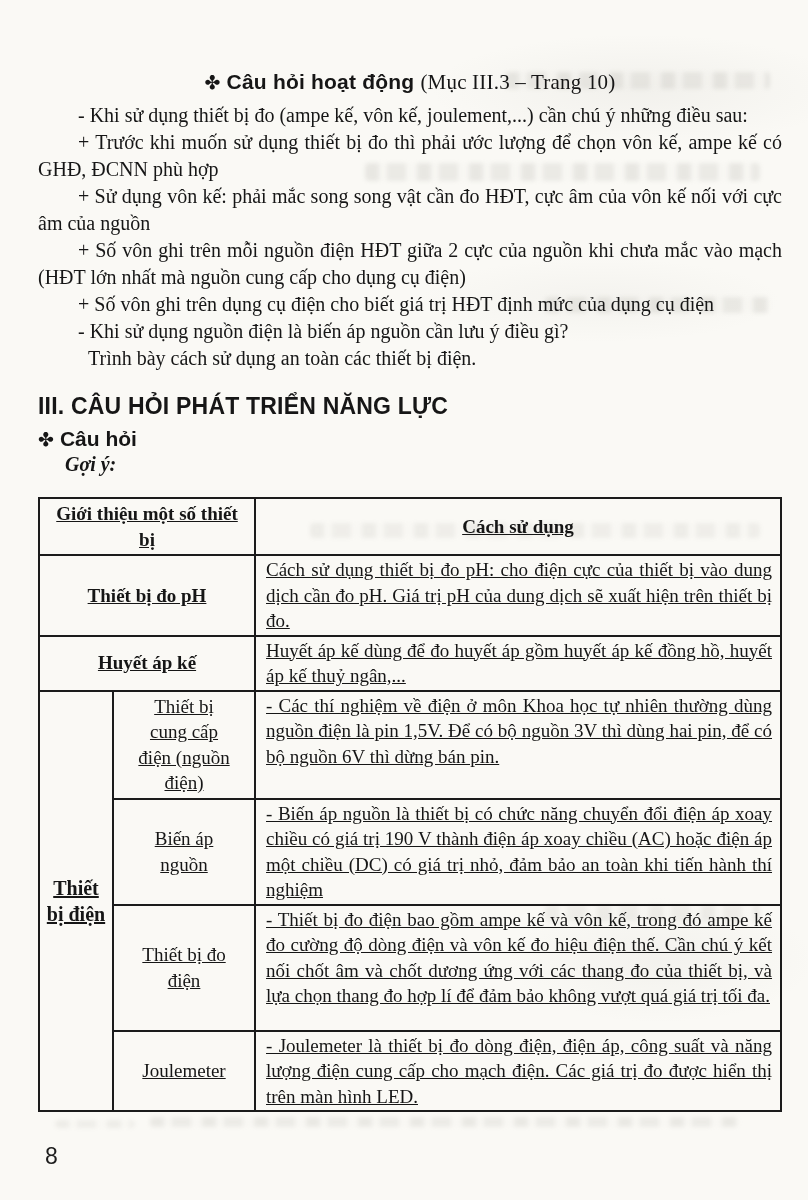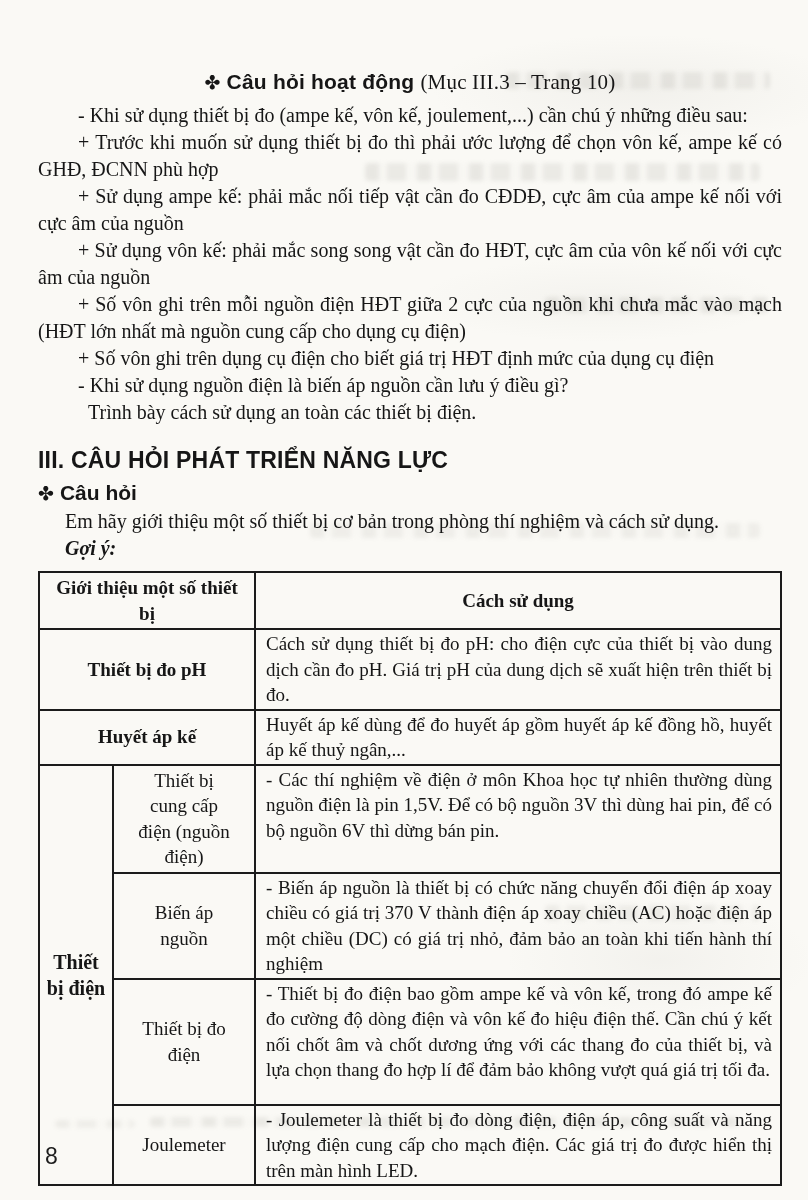--- a/index.html
+++ b/index.html
@@ -68,22 +68,23 @@
     font-size: 20px;
     line-height: 26px;
     padding-left: 27px;
     font-style: italic;
     font-weight: bold;
   }
   
   table {
     border-collapse: collapse;
     width: 742px;
-    margin-top: 10px;
+    margin-top: 20px;
     table-layout: fixed;
+    text-decoration: underline;
   }
   col.c-group { width: 74px; }
   col.c-sub   { width: 142px; }
   col.c-usage { width: 526px; }
   th, td {
     border: 2px solid #1b1b1b;
     font-size: 19px;
     line-height: 25.5px;
     vertical-align: middle;
   }
@@ -160,34 +161,32 @@
 
 <div class="content">
 
   <div class="activity-heading">
     <span class="marker">✤</span><span>Câu hỏi hoạt động</span>
     <span class="note">(Mục III.3 – Trang 10)</span>
   </div>
 
   <p class="para">- Khi sử dụng thiết bị đo (ampe kế, vôn kế, joulement,...) cần chú ý những điều sau:</p>
   <p class="para">+ Trước khi muốn sử dụng thiết bị đo thì phải ước lượng để chọn vôn kế, ampe kế có GHĐ, ĐCNN phù hợp</p>
-  <p class="para">+ Sử dụng ampe kế: phải mắc nối tiếp vật cần đo CĐDĐ, cực âm của ampe kế nối với cực âm của nguồn</p>
   <p class="para">+ Sử dụng vôn kế: phải mắc song song vật cần đo HĐT, cực âm của vôn kế nối với cực âm của nguồn</p>
   <p class="para">+ Số vôn ghi trên mỗi nguồn điện HĐT giữa 2 cực của nguồn khi chưa mắc vào mạch (HĐT lớn nhất mà nguồn cung cấp cho dụng cụ điện)</p>
   <p class="para">+ Số vôn ghi trên dụng cụ điện cho biết giá trị HĐT định mức của dụng cụ điện</p>
   <p class="para">- Khi sử dụng nguồn điện là biến áp nguồn cần lưu ý điều gì?</p>
   <p class="para last">Trình bày cách sử dụng an toàn các thiết bị điện.</p>
 
   <div class="section-heading">III. CÂU HỎI PHÁT TRIỂN NĂNG LỰC</div>
 
   <div class="sub-heading">
     <span class="marker">✤</span><span>Câu hỏi</span>
   </div>
 
-  <p class="intro">Em hãy giới thiệu một số thiết bị cơ bản trong phòng thí nghiệm và cách sử dụng.</p>
   <p class="hint">Gợi ý:</p>
 
   <table>
     <colgroup>
       <col class="c-group">
       <col class="c-sub">
       <col class="c-usage">
     </colgroup>
     <tbody>
         <tr class="rh-header">
@@ -202,21 +201,21 @@
       <td colspan="2" class="device bold">Huyết áp kế</td>
       <td class="usage">Huyết áp kế dùng để đo huyết áp gồm huyết áp kế đồng hồ, huyết áp kế thuỷ ngân,...</td>
     </tr>
     <tr class="rh-cungcap">
       <td rowspan="4" class="group-cell">Thiết bị điện</td>
       <td class="device">Thiết bị cung cấp điện (nguồn điện)</td>
       <td class="usage">- Các thí nghiệm về điện ở môn Khoa học tự nhiên thường dùng nguồn điện là pin 1,5V. Để có bộ nguồn 3V thì dùng hai pin, để có bộ nguồn 6V thì dừng bán pin.</td>
     </tr>
     <tr class="rh-bienap">
       <td class="device">Biến áp nguồn</td>
-      <td class="usage">- Biến áp nguồn là thiết bị có chức năng chuyển đổi điện áp xoay chiều có giá trị 370 V thành điện áp xoay chiều (AC) hoặc điện áp một chiều (DC) có giá trị nhỏ, đảm bảo an toàn khi tiến hành thí nghiệm</td>
+      <td class="usage">- Biến áp nguồn là thiết bị có chức năng chuyển đổi điện áp xoay chiều có giá trị 190 V thành điện áp xoay chiều (AC) hoặc điện áp một chiều (DC) có giá trị nhỏ, đảm bảo an toàn khi tiến hành thí nghiệm</td>
     </tr>
     <tr class="rh-dodien">
       <td class="device">Thiết bị đo điện</td>
       <td class="usage">- Thiết bị đo điện bao gồm ampe kế và vôn kế, trong đó ampe kế đo cường độ dòng điện và vôn kế đo hiệu điện thế. Cần chú ý kết nối chốt âm và chốt dương ứng với các thang đo của thiết bị, và lựa chọn thang đo hợp lí để đảm bảo không vượt quá giá trị tối đa.</td>
     </tr>
     <tr class="rh-joule">
       <td class="device">Joulemeter</td>
       <td class="usage">- Joulemeter là thiết bị đo dòng điện, điện áp, công suất và năng lượng điện cung cấp cho mạch điện. Các giá trị đo được hiển thị trên màn hình LED.</td>
     </tr>
   </tbody>

